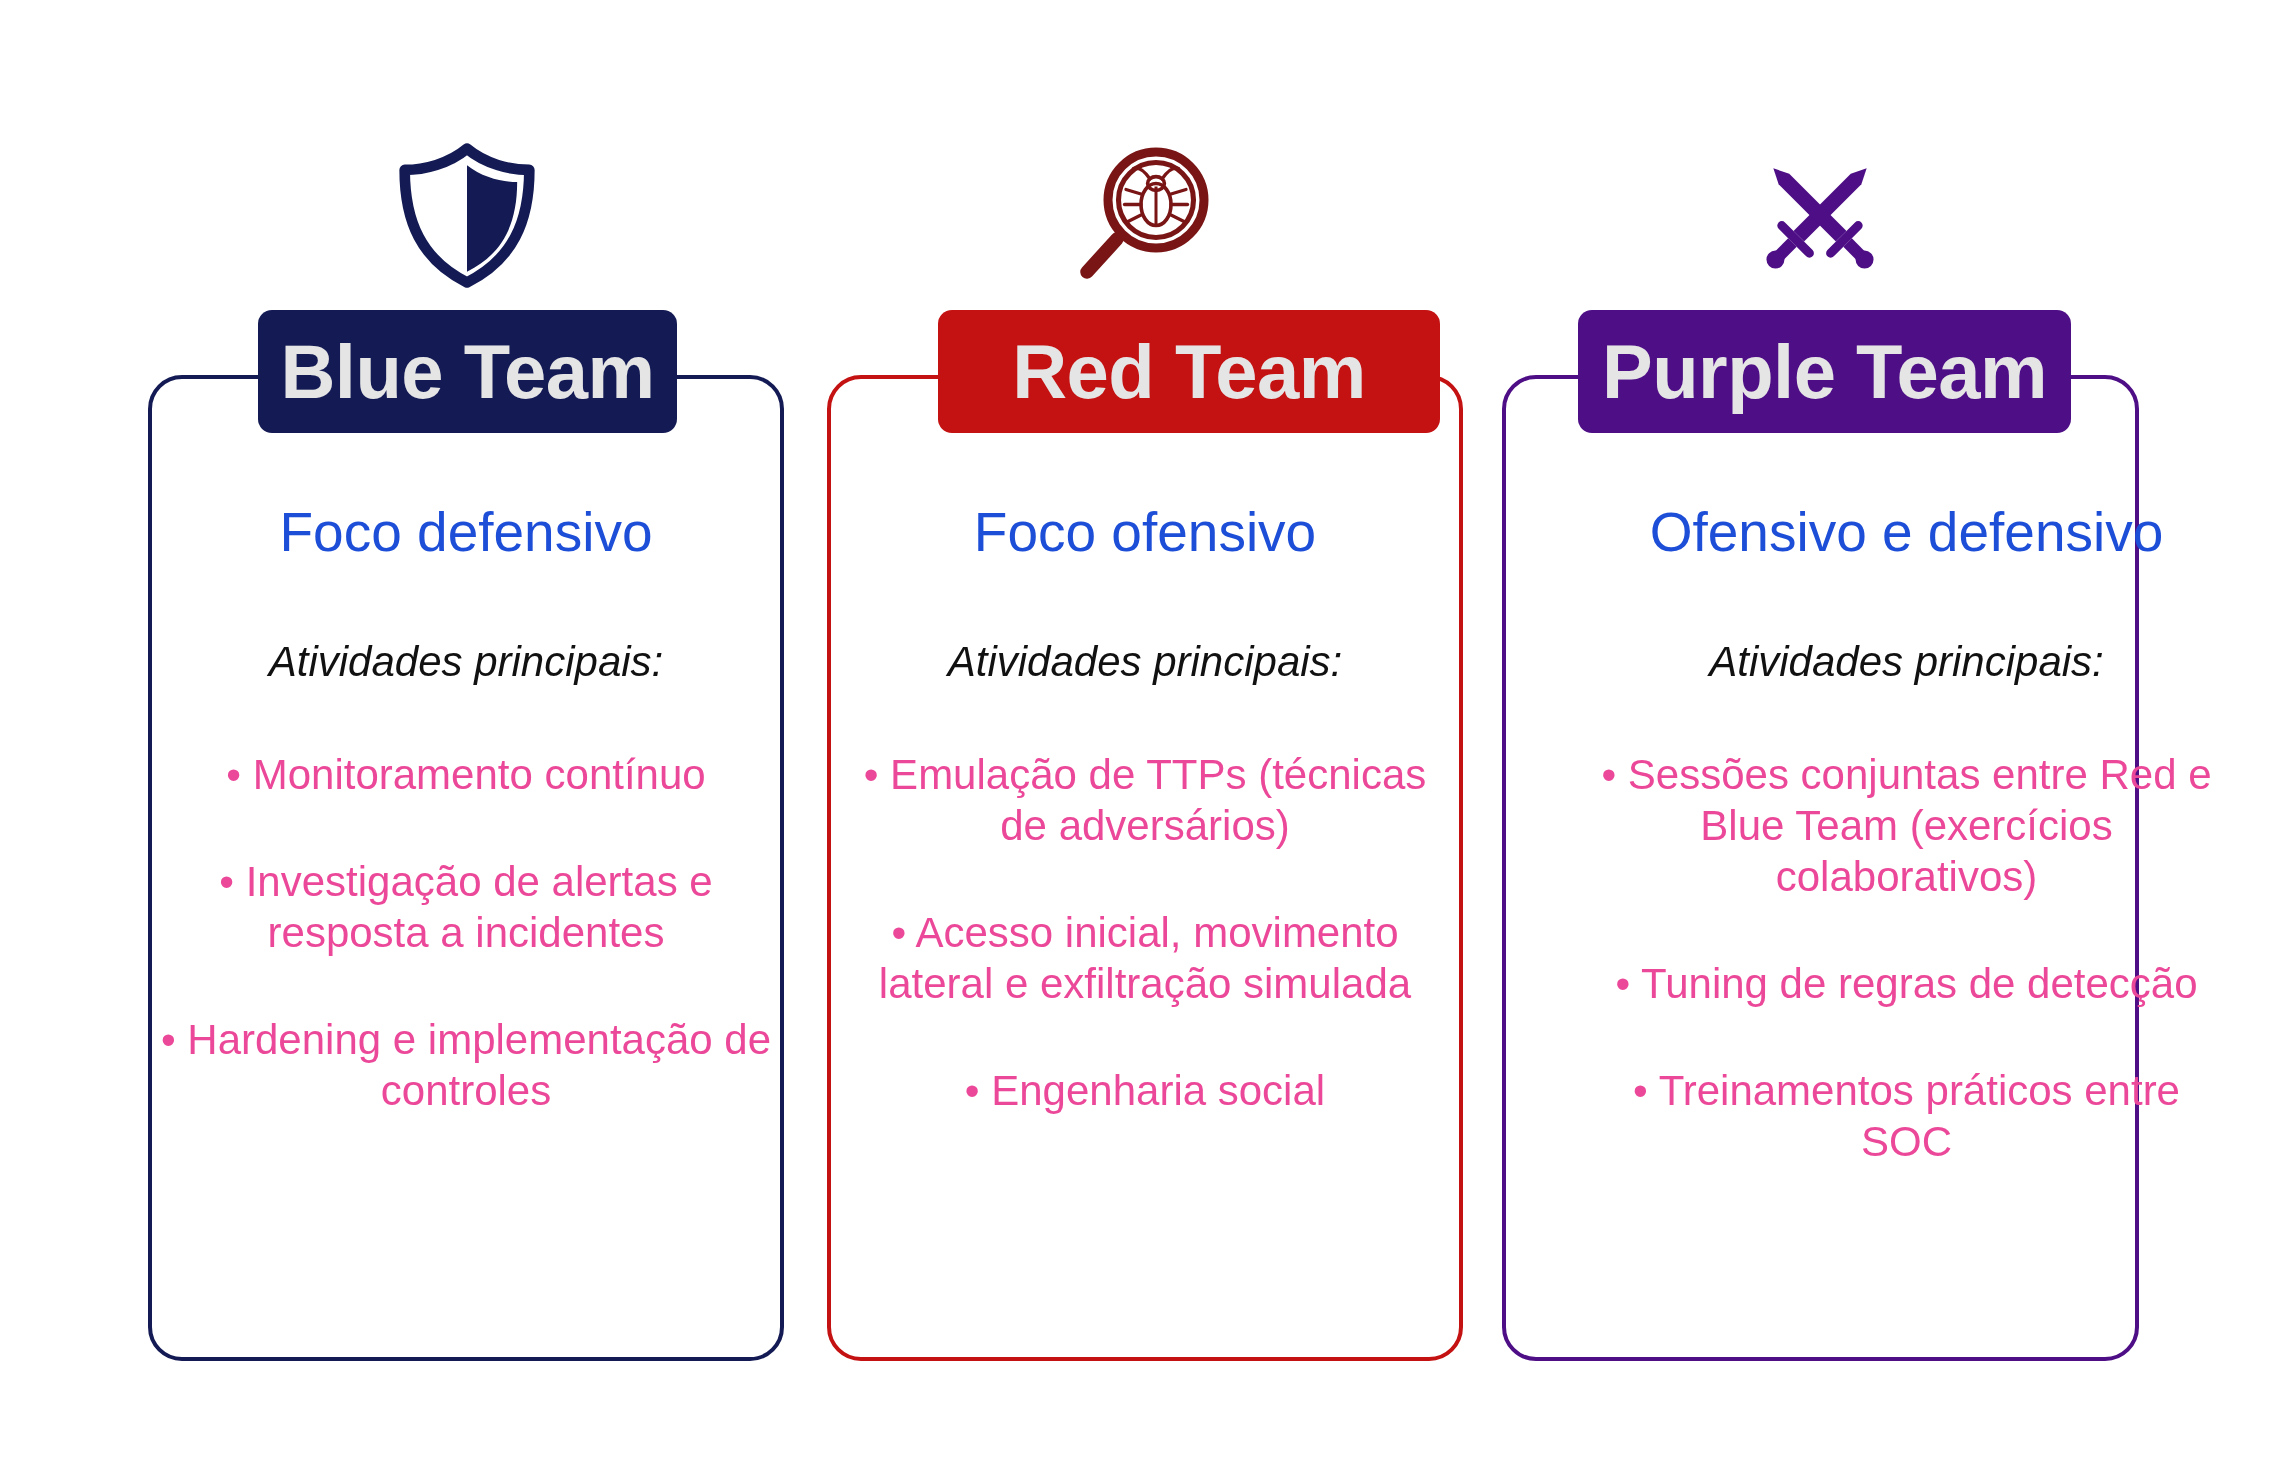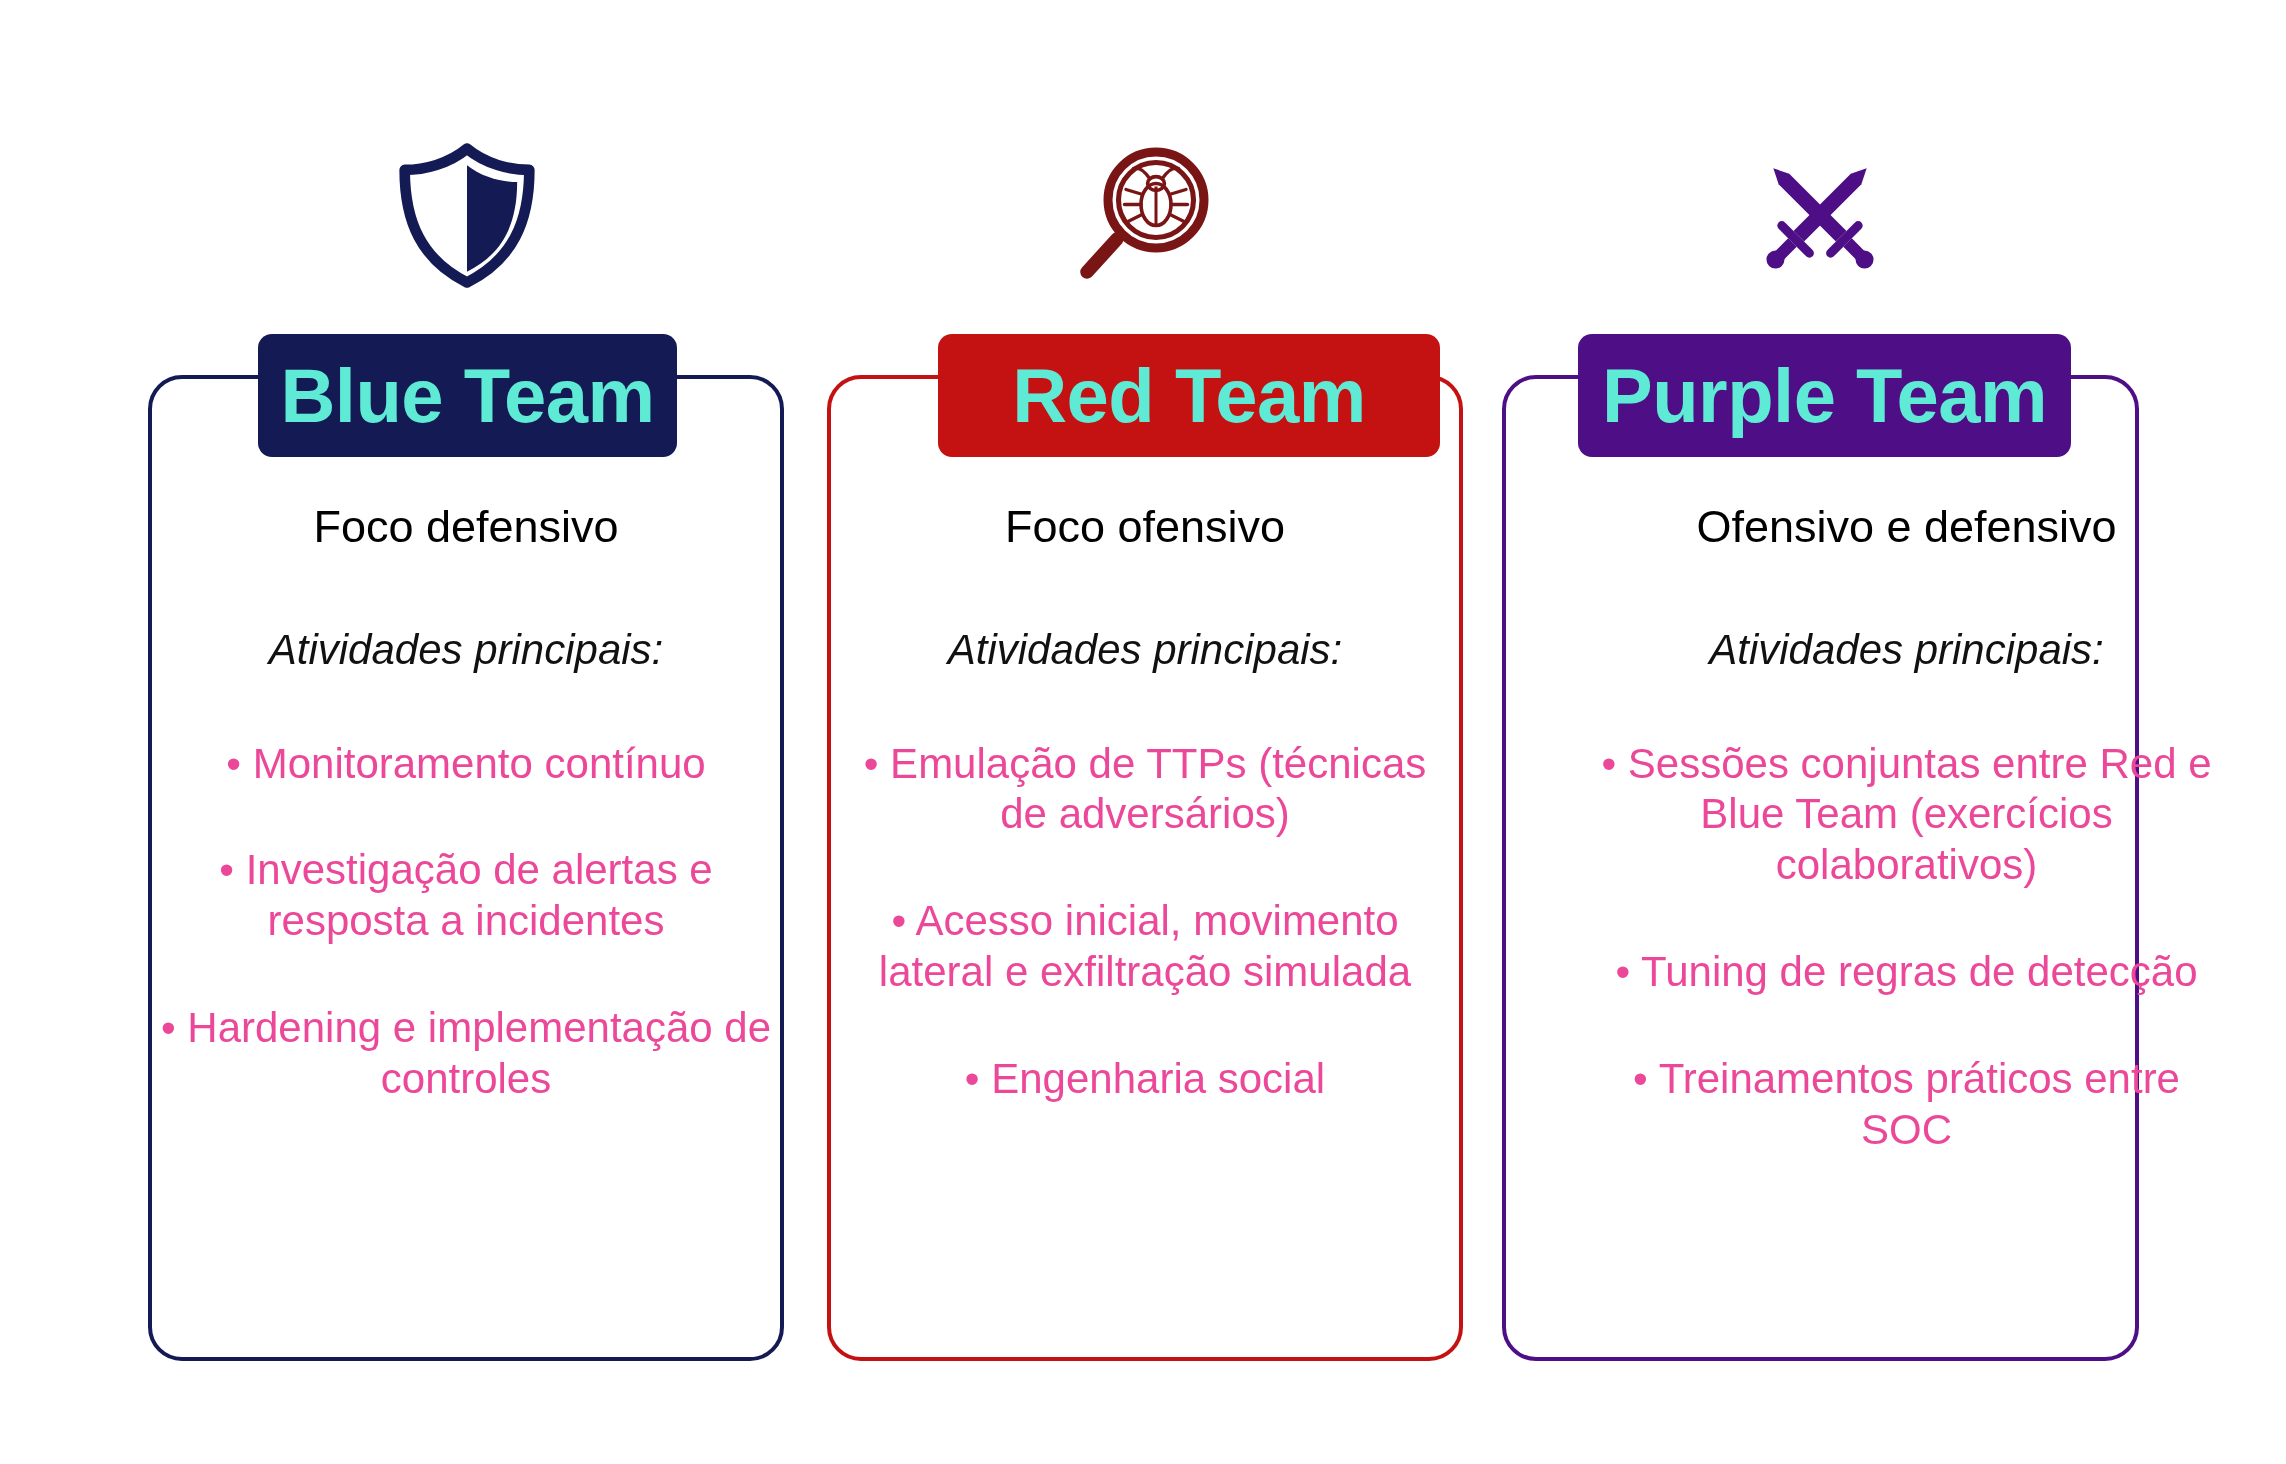--- a/index.html
+++ b/index.html
@@ -52,49 +52,48 @@
   .icon-wrap svg { display: block; }
 
   
   .badge {
     position: absolute;
     box-sizing: border-box;
     display: flex;
     align-items: center;
     justify-content: center;
     border-radius: 14px;
-    color: #5eead4;
+    color: #e5e5e5;
     font-weight: bold;
     font-size: 76px;
     letter-spacing: -0.5px;
     line-height: 1;
     white-space: nowrap;
     z-index: 5;
-    margin-top: 24px;
   }
   .badge.blue   { left: 258px;  top: 310px; width: 419px; height: 123px; background: #141B54; }
   .badge.red    { left: 938px;  top: 310px; width: 502px; height: 123px; background: #C41111; }
   .badge.purple { left: 1578px; top: 310px; width: 493px; height: 123px; background: #4E0E86; }
 
   
   .body {
     position: absolute;
     box-sizing: border-box;
     text-align: center;
     z-index: 2;
   }
   .body.blue   { left: 160px;  top: 500px; width: 612px; }
   .body.red    { left: 839px;  top: 500px; width: 612px; }
   .body.purple { left: 1600px; top: 500px; width: 613px; }
 
   .focus-line {
-    font-size: 45px;
+    font-size: 55px;
     line-height: 1.18;
     margin: 0 0 72px 0;
-    color: #000000;
+    color: #1d4ed8;
   }
   .activities-label {
     font-size: 42px;
     font-style: italic;
     line-height: 1.18;
     margin: 0 0 64px 0;
     color: #111111;
   }
   .bullets {
     list-style: none;

